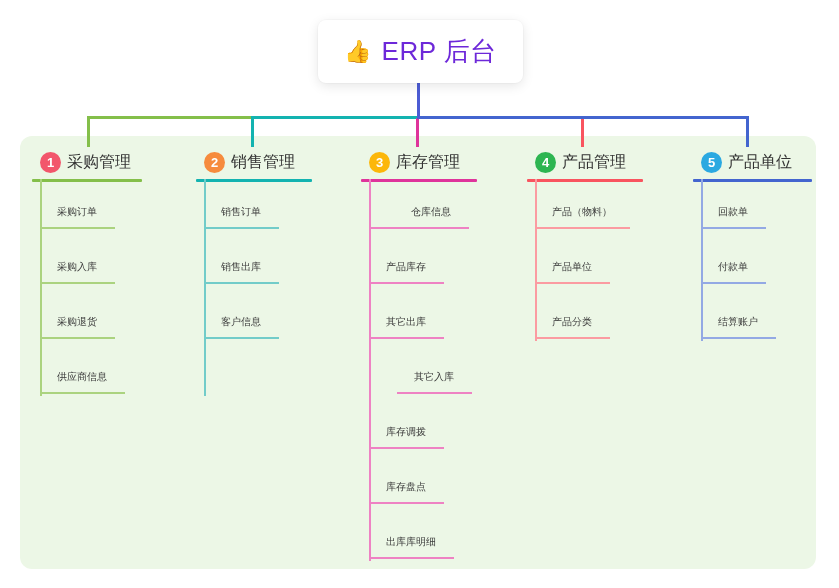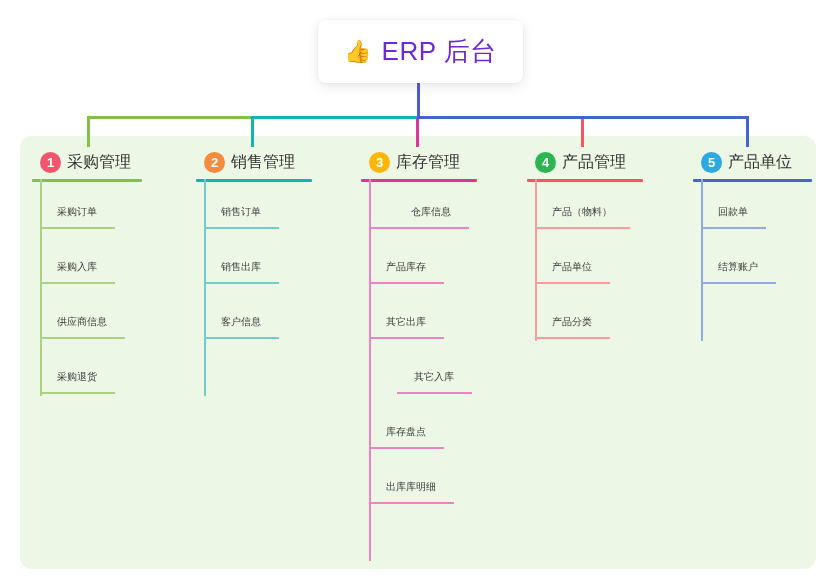--- a/index.html
+++ b/index.html
@@ -74,24 +74,24 @@
         <div class="title-underline" style="width: 110px; background: rgb(132, 191, 74);"></div>
         <div class="vline" style="background: rgb(171, 211, 127); height: 217px;"></div>
         <div class="children">
           <div class="child-row">
             <span class="child-item" style="border-bottom-color: rgb(171, 211, 127);">采购订单</span>
           </div>
           <div class="child-row">
             <span class="child-item" style="border-bottom-color: rgb(171, 211, 127);">采购入库</span>
           </div>
           <div class="child-row">
-            <span class="child-item" style="border-bottom-color: rgb(171, 211, 127);">供应商信息</span>
+            <span class="child-item" style="border-bottom-color: rgb(171, 211, 127);">采购退货</span>
           </div>
           <div class="child-row">
-            <span class="child-item" style="border-bottom-color: rgb(171, 211, 127);">采购退货</span>
+            <span class="child-item" style="border-bottom-color: rgb(171, 211, 127);">供应商信息</span>
           </div>
         </div>
       </div>
       <div class="branch" style="left: 196px;">
         <div class="branch-title">
           <span class="badge" style="background: rgb(246, 139, 61);">2</span>
           <span class="branch-label">销售管理</span>
         </div>
         <div class="title-underline" style="width: 116px; background: rgb(19, 179, 176);"></div>
         <div class="vline" style="background: rgb(114, 204, 201); height: 217px;"></div>
@@ -121,20 +121,23 @@
           <div class="child-row">
             <span class="child-item" style="border-bottom-color: rgb(238, 130, 195);">产品库存</span>
           </div>
           <div class="child-row">
             <span class="child-item" style="border-bottom-color: rgb(238, 130, 195);">其它出库</span>
           </div>
           <div class="child-row">
             <span class="child-item" style="border-bottom-color: rgb(238, 130, 195); margin-left: 28px;">其它入库</span>
           </div>
           <div class="child-row">
+            <span class="child-item" style="border-bottom-color: rgb(238, 130, 195);">库存调拨</span>
+          </div>
+          <div class="child-row">
             <span class="child-item" style="border-bottom-color: rgb(238, 130, 195);">库存盘点</span>
           </div>
           <div class="child-row">
             <span class="child-item" style="border-bottom-color: rgb(238, 130, 195);">出库库明细</span>
           </div>
         </div>
       </div>
       <div class="branch" style="left: 527px;">
         <div class="branch-title">
           <span class="badge" style="background: rgb(45, 181, 81);">4</span>
@@ -159,18 +162,21 @@
           <span class="badge" style="background: rgb(43, 169, 225);">5</span>
           <span class="branch-label">产品单位</span>
         </div>
         <div class="title-underline" style="width: 119px; background: rgb(67, 101, 207);"></div>
         <div class="vline" style="background: rgb(147, 169, 228); height: 162px;"></div>
         <div class="children">
           <div class="child-row">
             <span class="child-item" style="border-bottom-color: rgb(147, 169, 228);">回款单</span>
           </div>
           <div class="child-row">
+            <span class="child-item" style="border-bottom-color: rgb(147, 169, 228);">付款单</span>
+          </div>
+          <div class="child-row">
             <span class="child-item" style="border-bottom-color: rgb(147, 169, 228);">结算账户</span>
           </div>
         </div>
       </div>
     </div>
 </div>
 
 </body></html>

